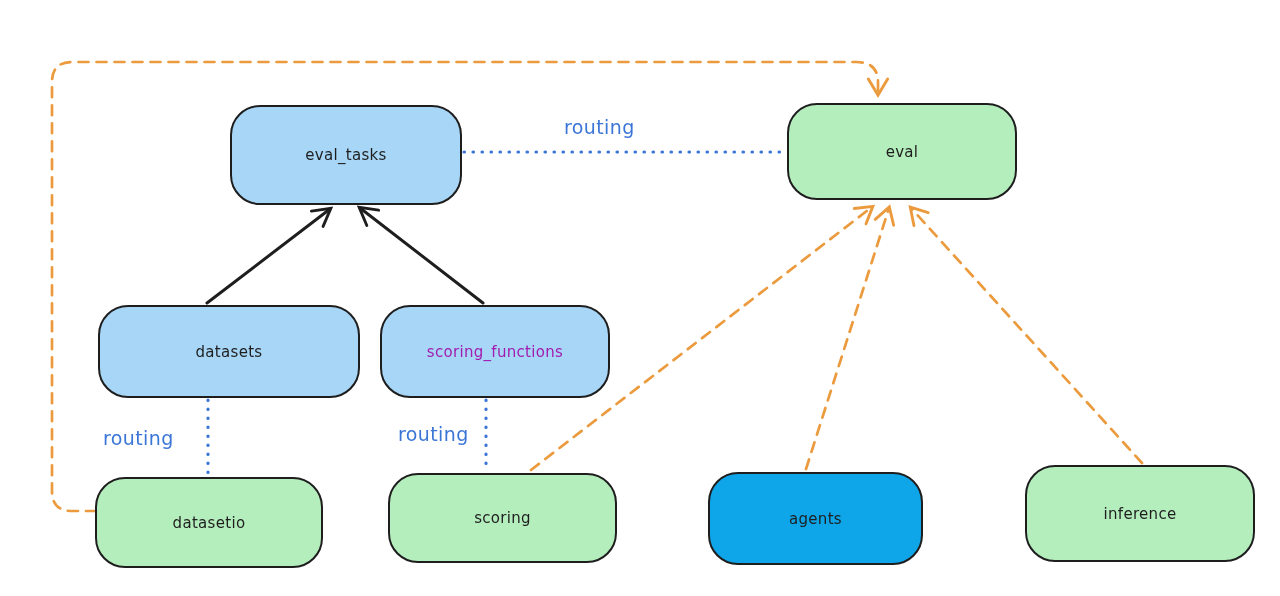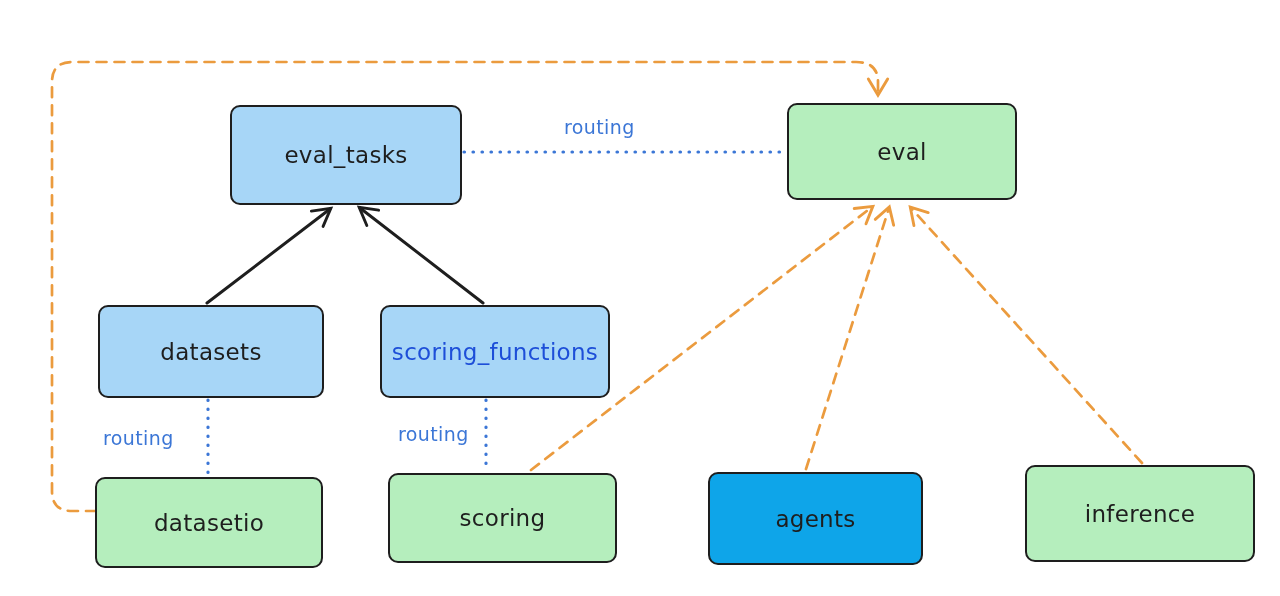--- a/index.html
+++ b/index.html
@@ -27,31 +27,31 @@
   .edge.dotted { stroke: #3b76d6; stroke-width: 3.2; stroke-linecap: round; stroke-dasharray: 0.5 8.5; }
   .edge.dashed { stroke: #eb9b3e; stroke-width: 2.7; stroke-linecap: round; stroke-dasharray: 10 8; }
   .arrowhead { fill: none; stroke-width: 2.7; stroke-linecap: round; }
 
   .node {
     position: absolute;
     display: flex;
     align-items: center;
     justify-content: center;
     border: 2.6px solid #1e1e1e;
-    border-radius: 10px;
+    border-radius: 30px;
     box-sizing: border-box;
     color: #1e1e1e;
-    font-size: 23px;
+    font-size: 15px;
     letter-spacing: 0.3px;
   }
   .node .node-label { white-space: nowrap; }
 
   #n-eval-tasks        { left: 230px;  top: 105px; width: 232px; height: 100px; }
   #n-eval              { left: 787px;  top: 103px; width: 230px; height: 97px;  }
-  #n-datasets          { left: 98px;   top: 305px; width: 226px; height: 93px;  }
+  #n-datasets          { left: 98px;   top: 305px; width: 262px; height: 93px;  }
   #n-scoring-functions { left: 380px;  top: 305px; width: 230px; height: 93px;  }
   #n-datasetio         { left: 95px;   top: 477px; width: 228px; height: 91px;  }
   #n-scoring           { left: 388px;  top: 473px; width: 229px; height: 90px;  }
   #n-agents            { left: 708px;  top: 472px; width: 215px; height: 93px;  }
   #n-inference         { left: 1025px; top: 465px; width: 230px; height: 97px;  }
 
   .edge-label {
     position: absolute;
     width: 110px;
     text-align: left;
@@ -97,21 +97,21 @@
   </div>
 
   <div class="node" id="n-eval" style="background-color: rgb(181, 238, 189); border-color: rgb(30, 30, 30); color: rgb(30, 30, 30);">
     <span class="node-label">eval</span>
   </div>
 
   <div class="node" id="n-datasets" style="background-color: rgb(167, 214, 247); border-color: rgb(30, 30, 30); color: rgb(30, 30, 30);">
     <span class="node-label">datasets</span>
   </div>
 
-  <div class="node" id="n-scoring-functions" style="background-color: rgb(167, 214, 247); border-color: rgb(30, 30, 30); color: #1d4ed8;">
+  <div class="node" id="n-scoring-functions" style="background-color: rgb(167, 214, 247); border-color: rgb(30, 30, 30); color: #a21caf;">
     <span class="node-label">scoring_functions</span>
   </div>
 
   <div class="node" id="n-datasetio" style="background-color: rgb(181, 238, 189); border-color: rgb(30, 30, 30); color: rgb(30, 30, 30);">
     <span class="node-label">datasetio</span>
   </div>
 
   <div class="node" id="n-scoring" style="background-color: rgb(181, 238, 189); border-color: rgb(30, 30, 30); color: rgb(30, 30, 30);">
     <span class="node-label">scoring</span>
   </div>

